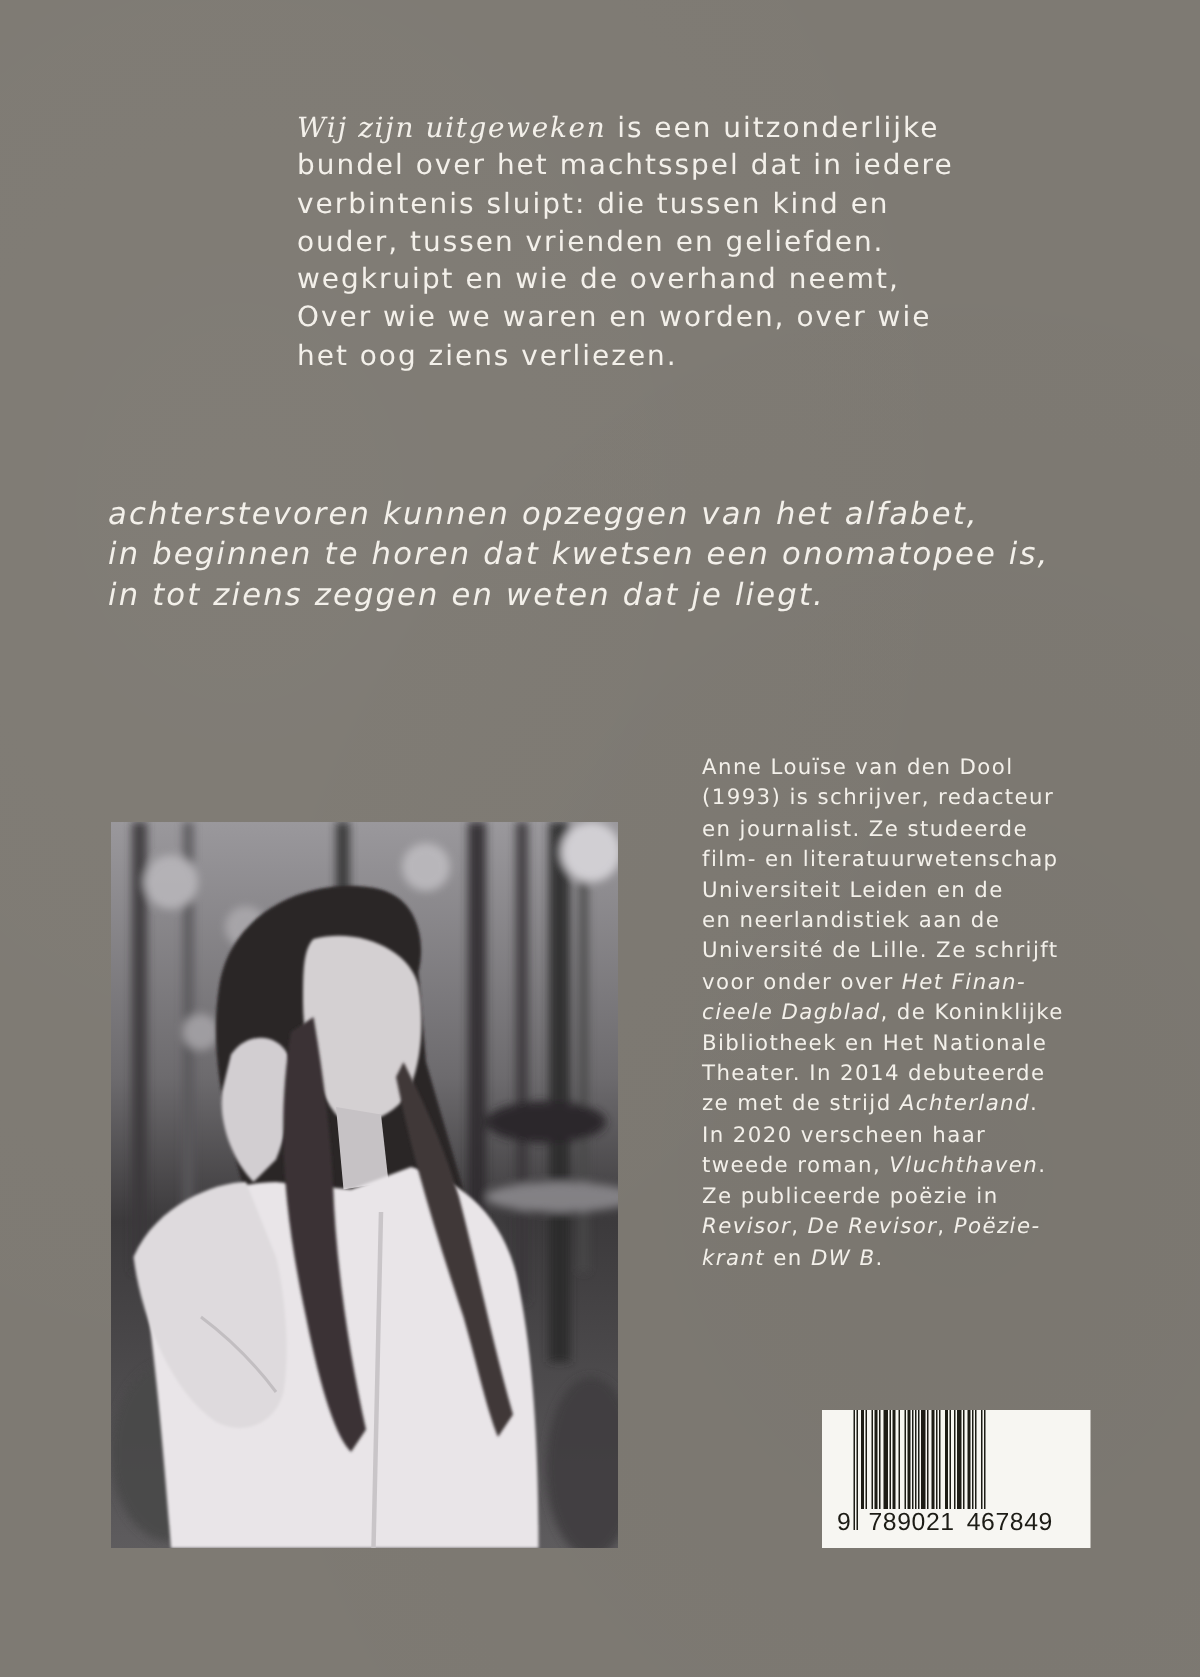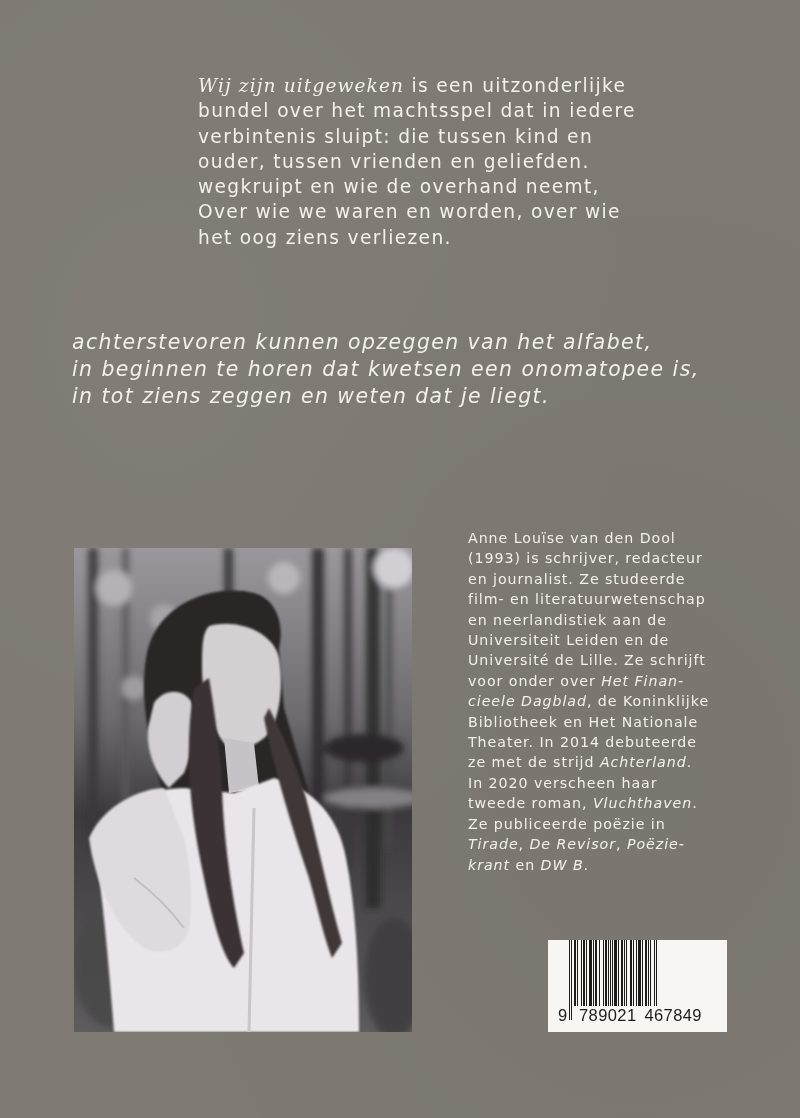--- a/index.html
+++ b/index.html
@@ -24,21 +24,21 @@
   .blurb .line { display: block; white-space: nowrap; }
   .blurb i { font-family: "DejaVu Serif", serif; font-style: italic; letter-spacing: 1.1px; }
   .quote {
     position: absolute; left: 72px; top: 329px; width: 700px;
     font-family: "DejaVu Sans", sans-serif; font-style: italic;
     font-size: 20.4px; line-height: 27px; letter-spacing: 1.45px;
     margin: 0;
   }
   .quote .line { display: block; white-space: nowrap; }
   .bio {
-    position: absolute; left: 468px; top: 528px; width: 330px;
+    position: absolute; left: 468px; top: 502px; width: 330px;
     font-size: 14.2px; line-height: 20.4px; letter-spacing: 0.95px;
     margin: 0;
   }
   .bio .line { display: block; white-space: nowrap; }
   .bio i { font-style: italic; }
   .photo {
     position: absolute; left: 74px; top: 548px; width: 338px; height: 484px;
     overflow: hidden;
     background: linear-gradient(180deg, #6e6c6e 0%, #4d4b4d 45%, #3b393b 60%, #5a585a 100%);
   }
@@ -136,32 +136,32 @@
     <path d="M180 260 L175 484" stroke="#c9c5c8" stroke-width="3" fill="none"></path>
     <path d="M60 330 C80 345 95 360 110 380" stroke="#c2bec1" stroke-width="2" fill="none"></path>
   </svg>
 </div>
 
 <div class="bio">
   <span class="line">Anne Louïse van den Dool</span>
   <span class="line">(1993) is schrijver, redacteur</span>
   <span class="line">en journalist. Ze studeerde</span>
   <span class="line">film- en literatuurwetenschap</span>
+  <span class="line">Universiteit Leiden en de</span>
   <span class="line">en neerlandistiek aan de</span>
-  <span class="line">Universiteit Leiden en de</span>
   <span class="line">Université de Lille. Ze schrijft</span>
   <span class="line"><span>voor onder over </span><i>Het Finan-</i></span>
   <span class="line"><i>cieele Dagblad</i><span>, de Koninklijke</span></span>
   <span class="line">Bibliotheek en Het Nationale</span>
   <span class="line">Theater. In 2014 debuteerde</span>
   <span class="line"><span>ze met de strijd </span><i>Achterland</i><span>.</span></span>
   <span class="line">In 2020 verscheen haar</span>
   <span class="line"><span>tweede roman, </span><i>Vluchthaven</i><span>.</span></span>
   <span class="line">Ze publiceerde poëzie in</span>
-  <span class="line"><i>Tirade</i><span>, </span><i>De Revisor</i><span>, </span><i>Poëzie-</i></span>
+  <span class="line"><i>Revisor</i><span>, </span><i>De Revisor</i><span>, </span><i>Poëzie-</i></span>
   <span class="line"><i>krant</i><span> en </span><i>DW B</i><span>.</span></span>
 </div>
 
 <div class="barcode-box">
   <div class="barcode-bars" id="bars">
       <span style="width: 1px; background: rgb(29, 28, 22); height: 80px;"></span>
       <span style="width: 1px; background: transparent; height: 66px;"></span>
       <span style="width: 1px; background: rgb(29, 28, 22); height: 80px;"></span>
       <span style="width: 2px; background: transparent; height: 66px;"></span>
       <span style="width: 2px; background: rgb(29, 28, 22); height: 66px;"></span>

